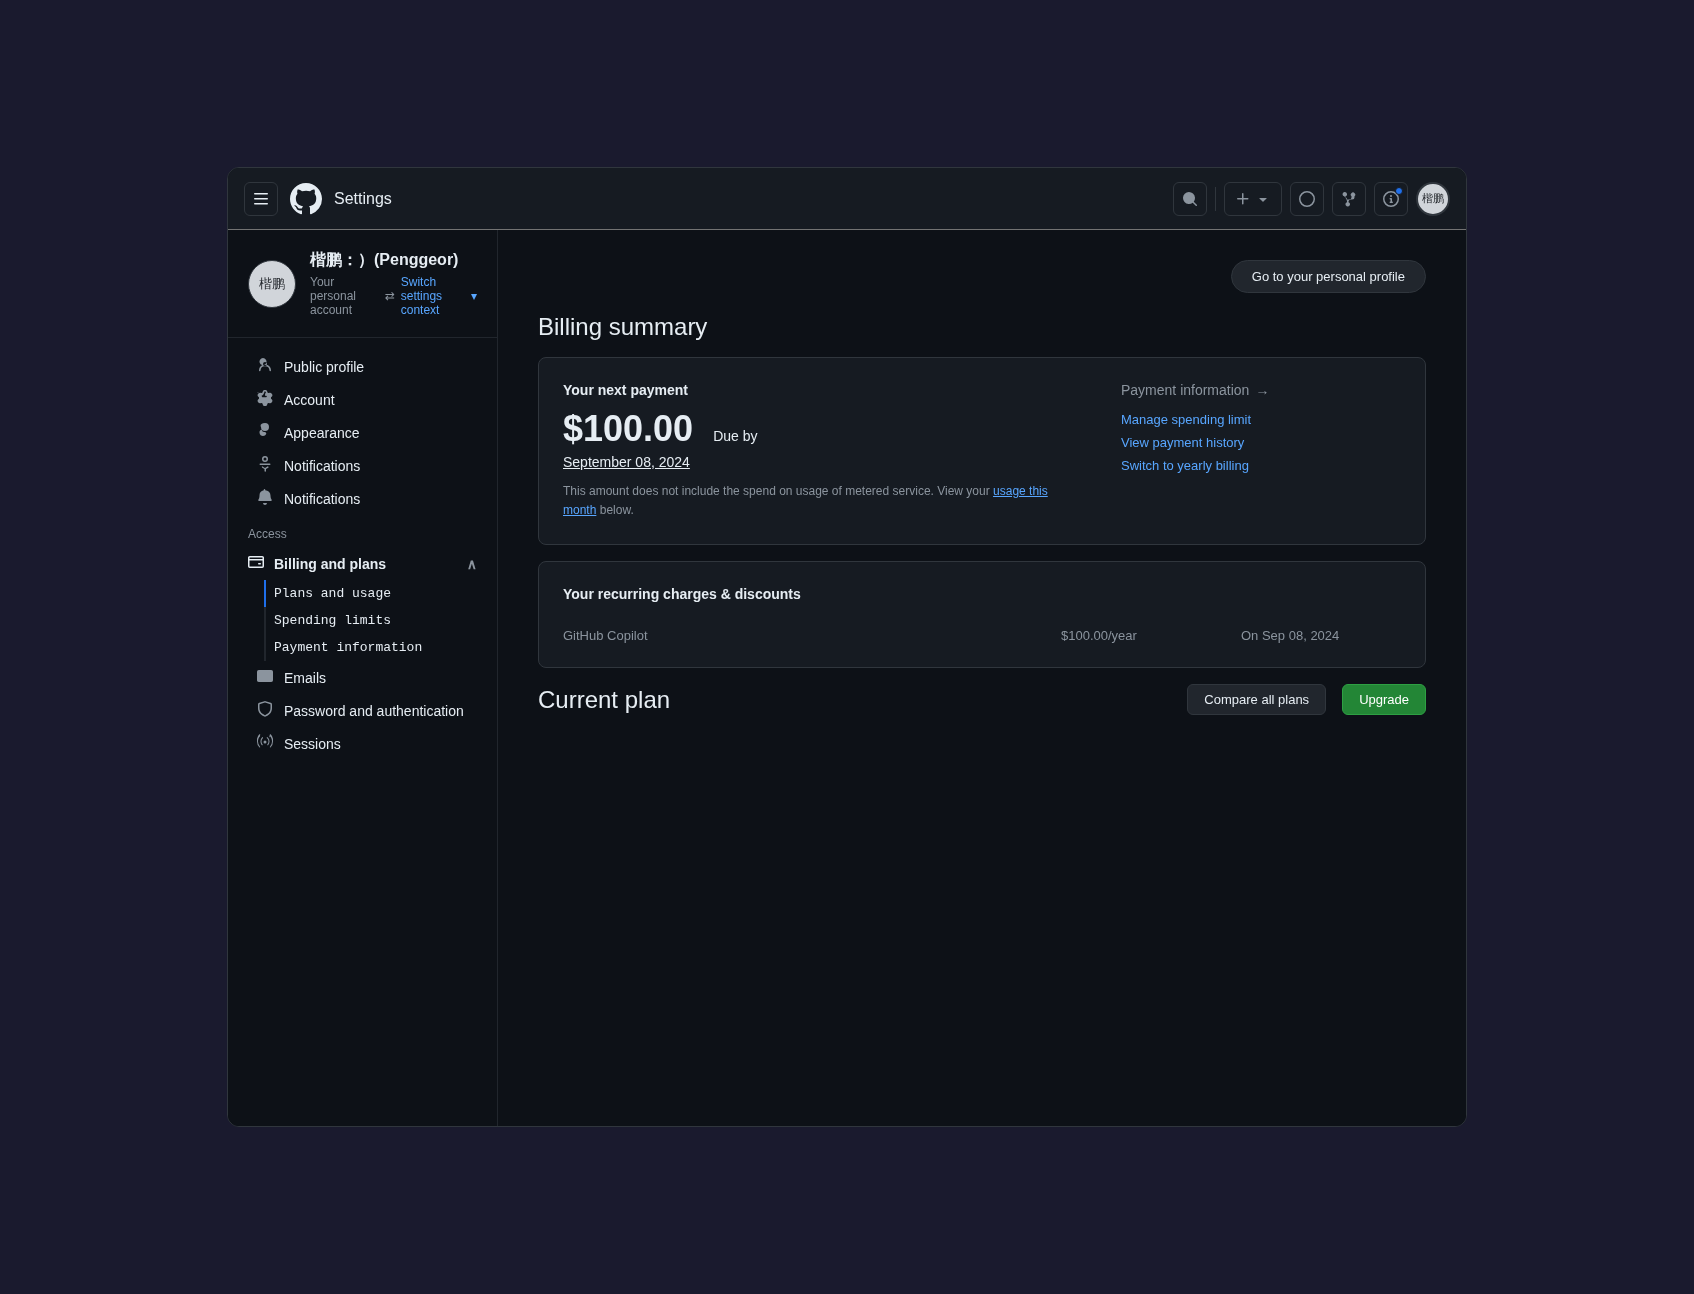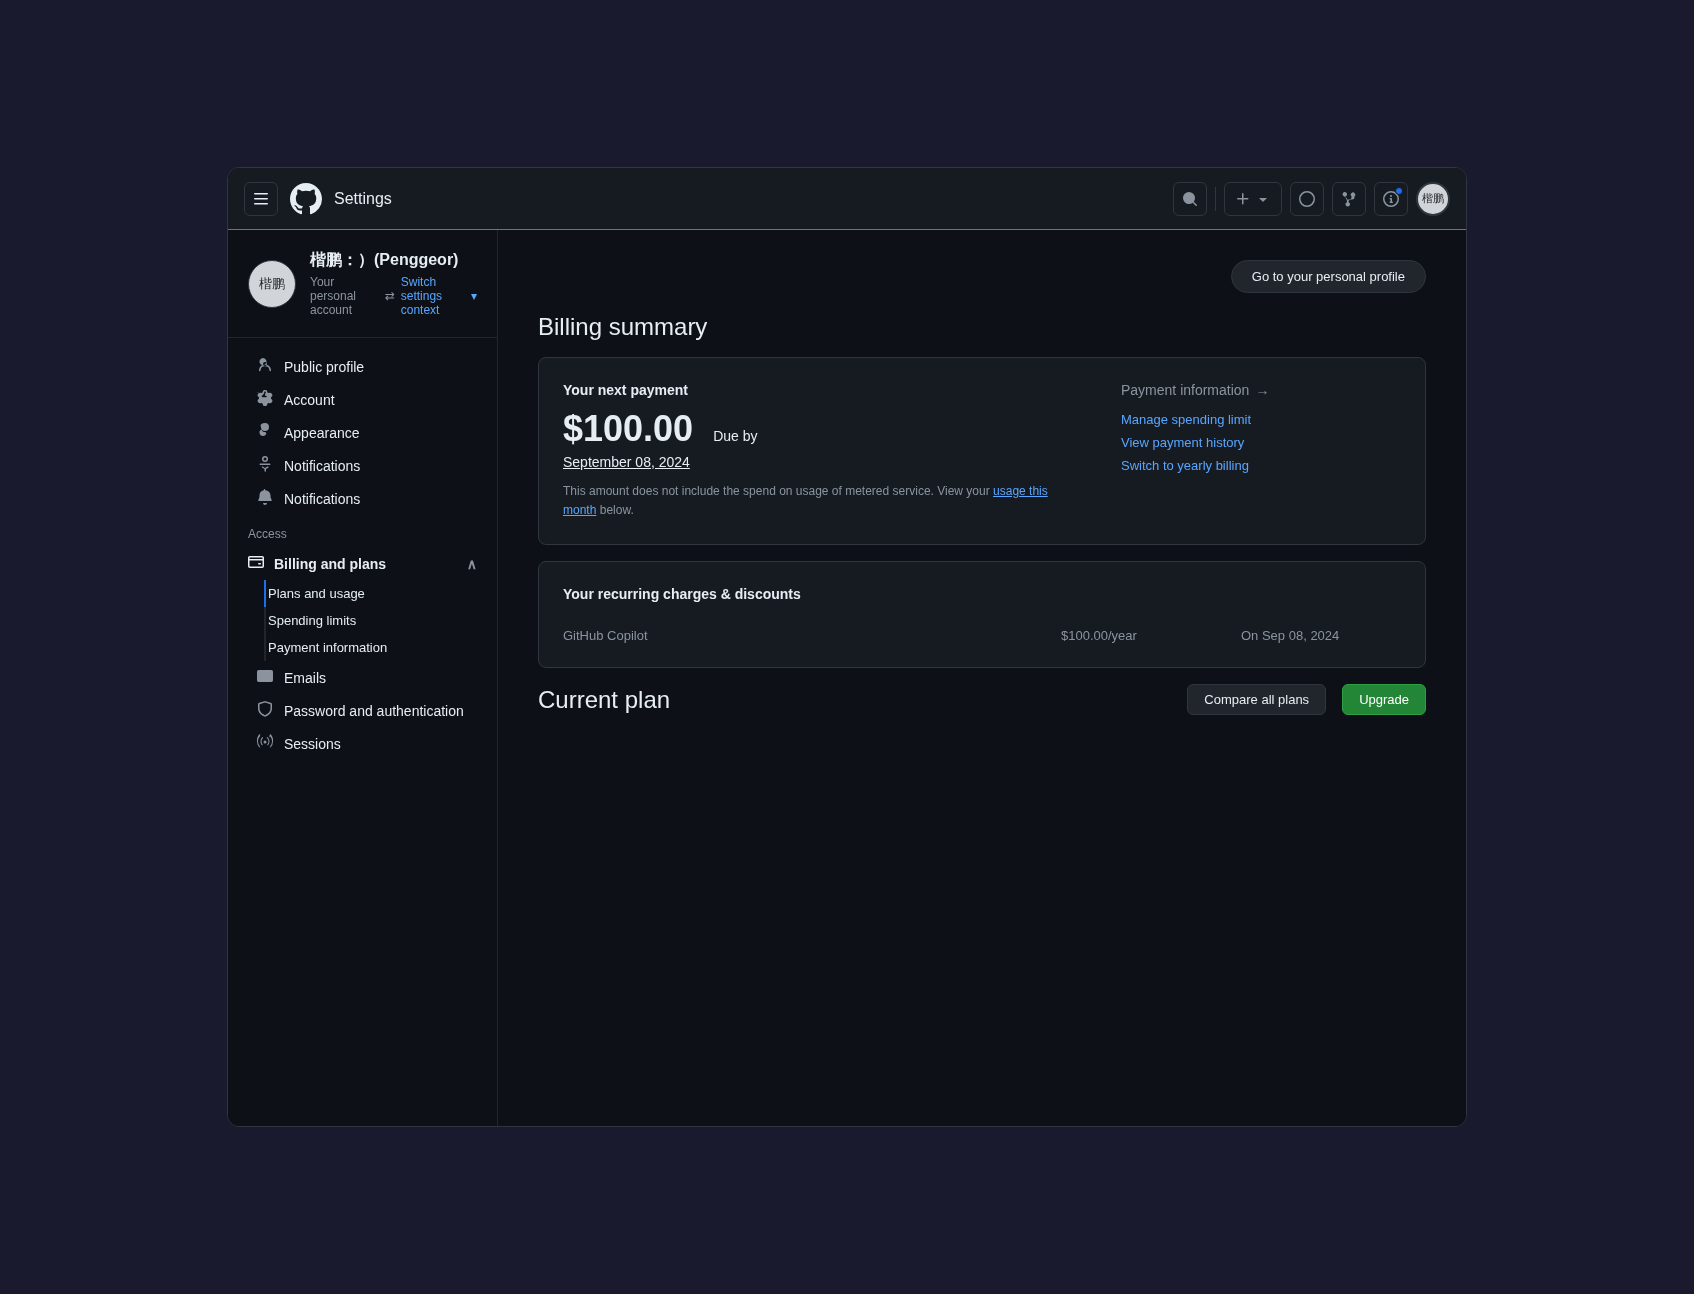--- a/index.html
+++ b/index.html
@@ -189,26 +189,27 @@
       cursor: pointer;
       border-radius: 6px;
     }
     .nav-children {
       margin-left: 28px;
       border-left: 2px solid #21262d;
     }
     .nav-child {
       display: flex;
       align-items: center;
-      padding: 6px 2px;
+      padding: 6px 8px;
       color: #e6edf3;
       font-size: 13px;
       cursor: pointer;
       border-radius: 0 6px 6px 0;
       position: relative;
+      font-family: Liberation Mono, monospace;
     }
     .nav-child.active {
       border-left: 2px solid #1f6feb;
       margin-left: -2px;
       background: transparent;
     }
     .chevron { margin-left: auto; color: #8b949e; }
     
     .content {
       flex: 1;

